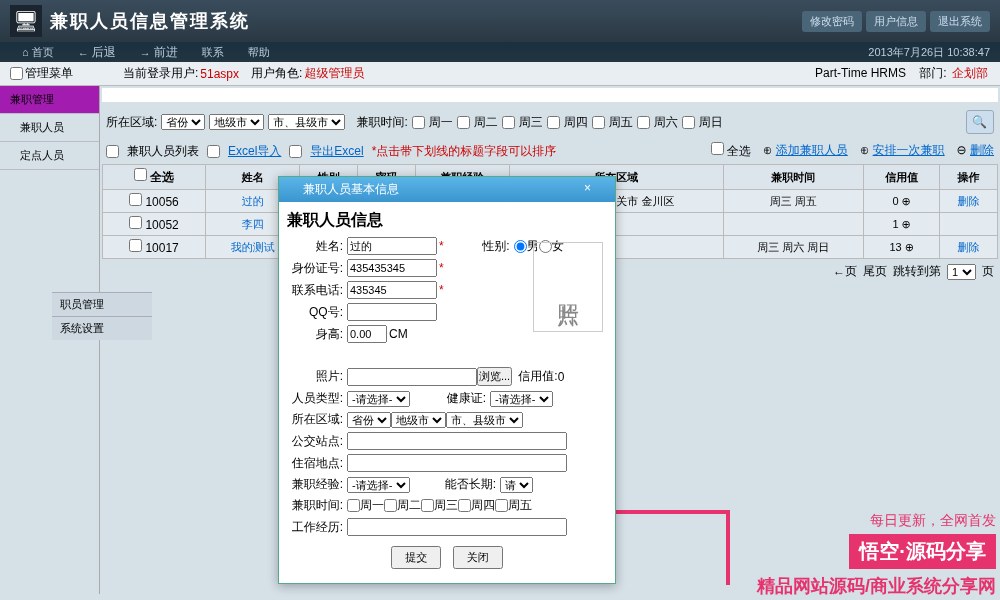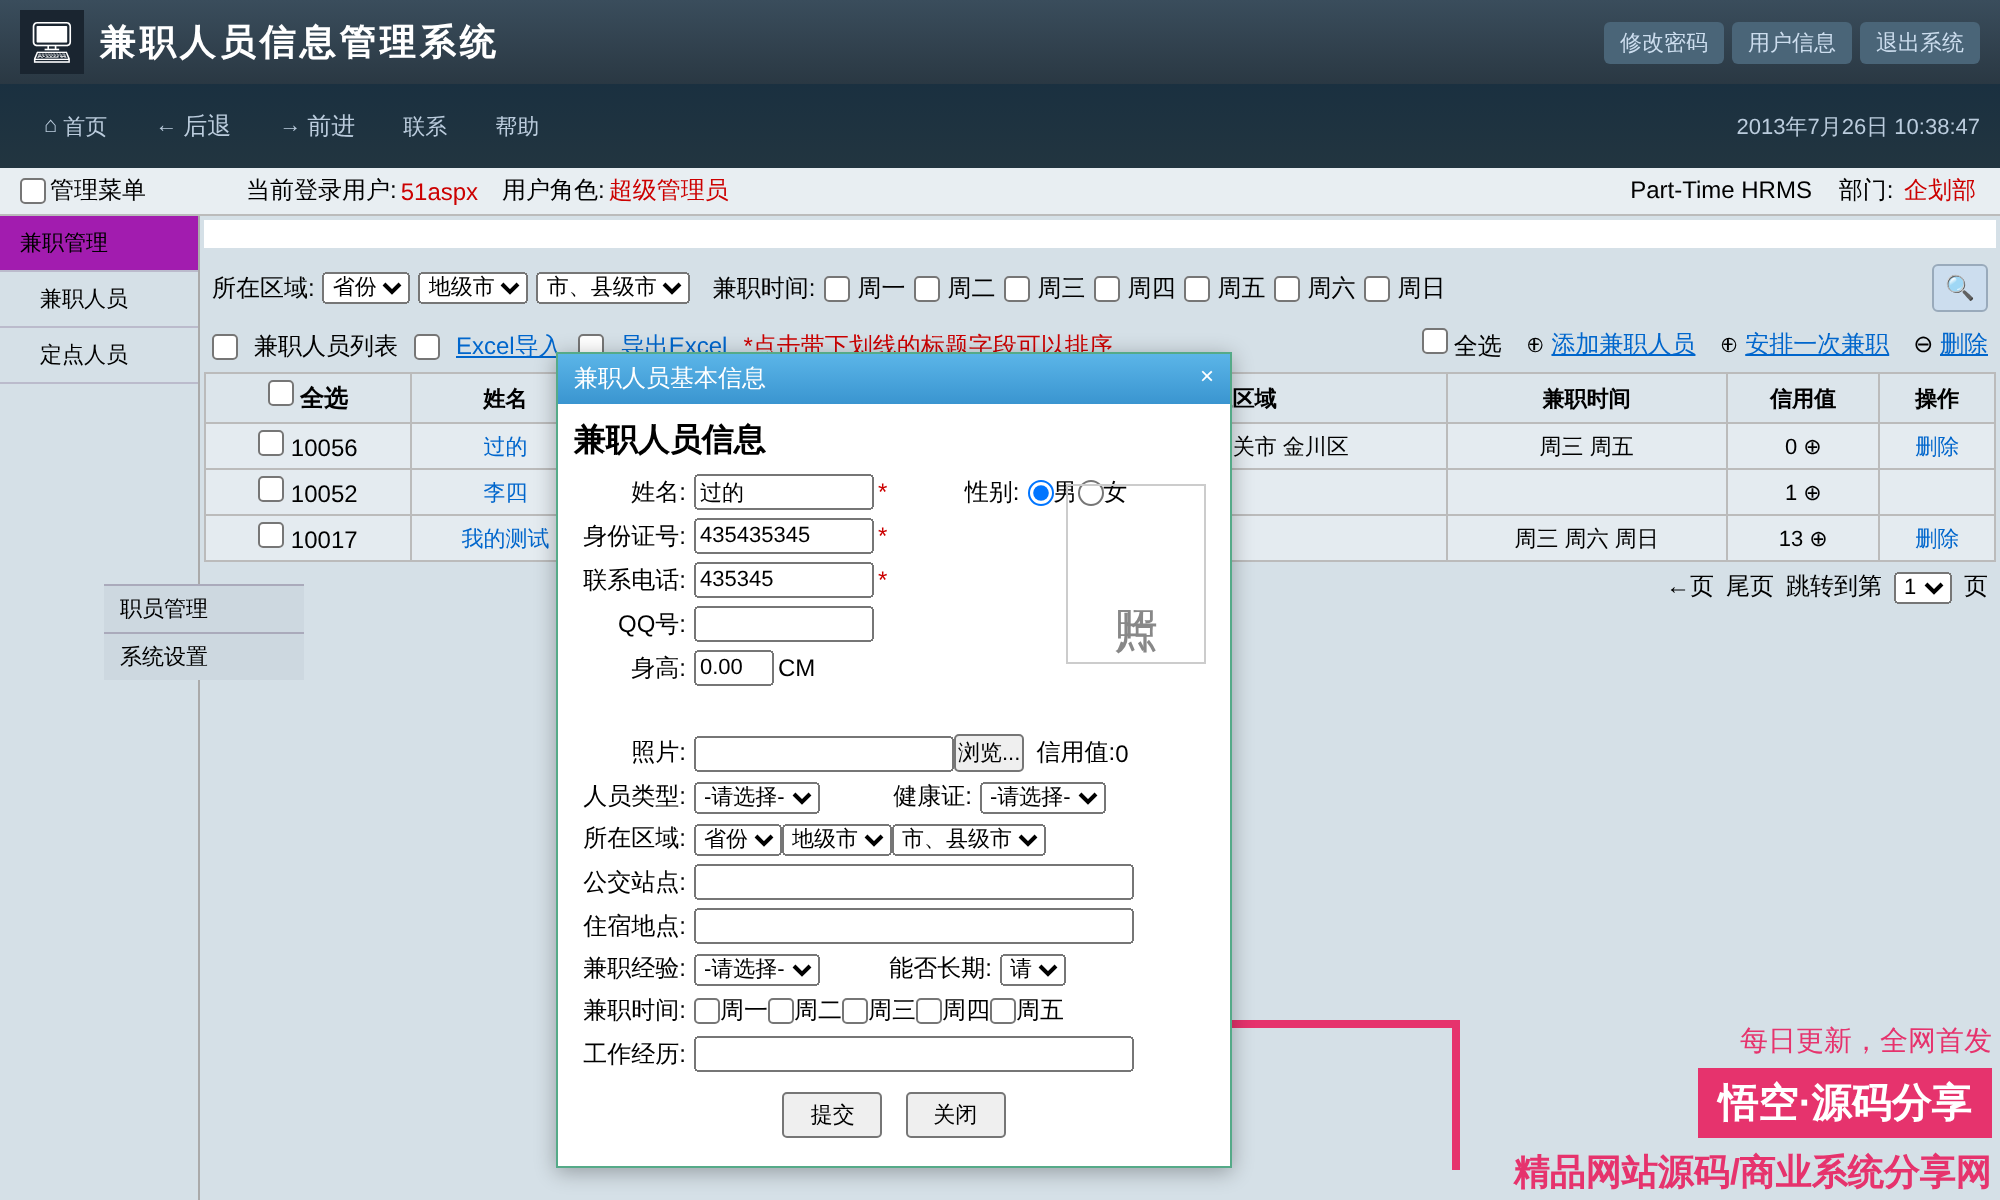--- a/index.html
+++ b/index.html
@@ -5,21 +5,21 @@
 * { margin: 0; padding: 0; box-sizing: border-box; font-family: "Microsoft YaHei", sans-serif; font-size: 12px; }
 body { background: #d5e0e7; width: 1000px; height: 600px; overflow: hidden; position: relative; }
 
 .header { background: linear-gradient(#3a4d5c, #2a3843); height: 42px; display: flex; align-items: center; padding: 0 10px; color: #fff; }
 .logo-icon { width: 32px; height: 32px; background: #1a2530; margin-right: 8px; display: flex; align-items: center; justify-content: center; }
 .logo-icon::before { content: "🖥"; font-size: 20px; }
 .app-title { font-size: 18px; font-weight: bold; letter-spacing: 2px; }
 .header-right { margin-left: auto; display: flex; gap: 4px; }
 .header-btn { background: #4a6578; color: #cde; padding: 3px 8px; border-radius: 3px; font-size: 11px; }
 
-.navbar { background: linear-gradient(#1a3040, #223540); height: 42px; display: flex; align-items: center; padding: 0 10px; color: #bcd; }
+.navbar { background: linear-gradient(#1a3040, #223540); height: 20px; display: flex; align-items: center; padding: 0 10px; color: #bcd; }
 .nav-item { padding: 0 12px; display: flex; align-items: center; gap: 3px; font-size: 11px; }
 .nav-home::before { content: "⌂"; }
 .nav-date { margin-left: auto; font-size: 11px; }
 
 .subbar { background: #e8eef2; height: 24px; border-bottom: 1px solid #bbb; display: flex; align-items: center; padding: 0 10px; font-size: 11px; }
 .subbar .chk { margin-right: 2px; }
 .subbar-red { color: #c00; margin: 0 2px; }
 .subbar-right { margin-left: auto; }
 
 .content { display: flex; height: calc(100% - 92px); }
@@ -44,21 +44,21 @@
 table { width: 100%; border-collapse: collapse; }
 th, td { border: 1px solid #bbb; padding: 3px 6px; text-align: center; font-size: 11px; background: #e4ebf0; }
 th { background: #dce5eb; }
 td.link-cell { color: #06c; }
 
 .pager { display: flex; justify-content: flex-end; gap: 6px; padding: 4px; font-size: 11px; align-items: center; }
 .pager select { font-size: 11px; }
 
 
 .dialog { position: absolute; left: 278px; top: 176px; width: 338px; background: #fff; border: 1px solid #5a8; box-shadow: 0 2px 10px rgba(0,0,0,0.3); z-index: 100; }
-.dialog-title { background: linear-gradient(#5bb5e8, #3a95d0); color: #fff; padding: 4px 8px; font-size: 12px; display: flex; align-items: flex-start; }
+.dialog-title { background: linear-gradient(#5bb5e8, #3a95d0); color: #fff; padding: 4px 24px; font-size: 12px; display: flex; align-items: flex-start; }
 .dialog-title .close { margin-left: auto; cursor: pointer; }
 .dialog-body { padding: 8px; }
 .dlg-header { font-weight: bold; margin-bottom: 6px; font-size: 16px; }
 .form-row { display: flex; align-items: center; margin-bottom: 4px; font-size: 11px; }
 .form-row label { width: 56px; text-align: right; margin-right: 4px; }
 .form-row input[type=text] { width: 90px; font-size: 11px; padding: 1px; }
 .form-row input.wide { width: 220px; }
 .form-row input.med { width: 130px; }
 .form-row select { font-size: 11px; }
 .star { color: #c00; margin-left: 2px; }

